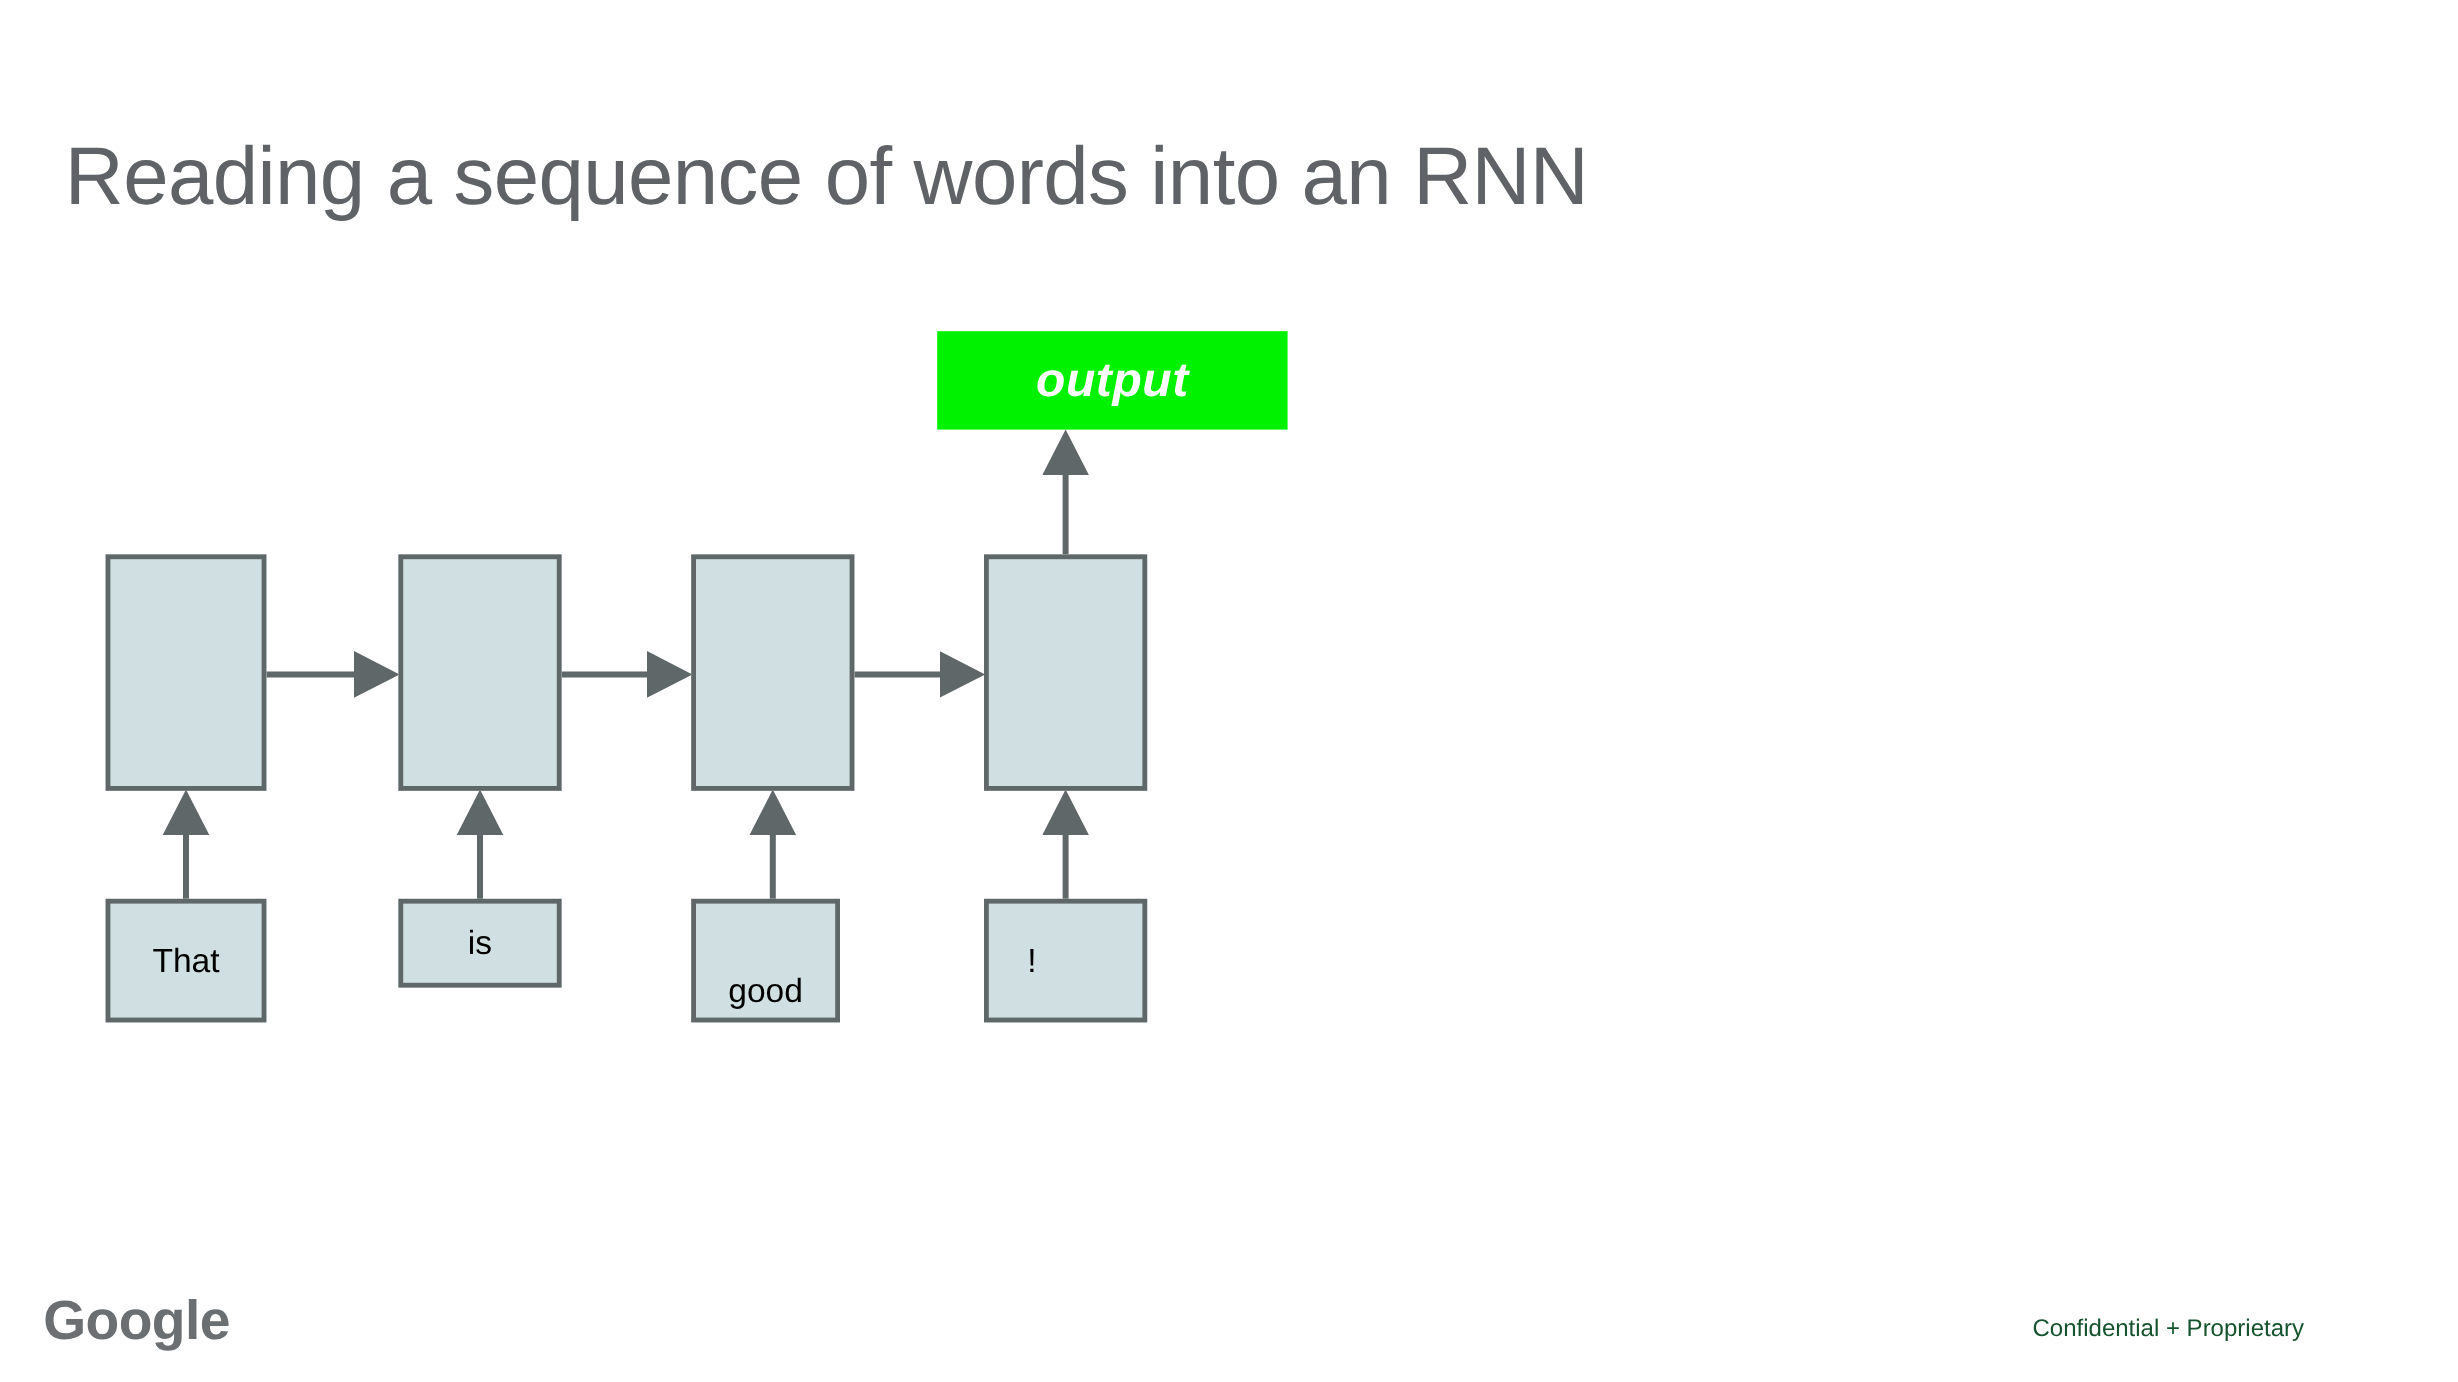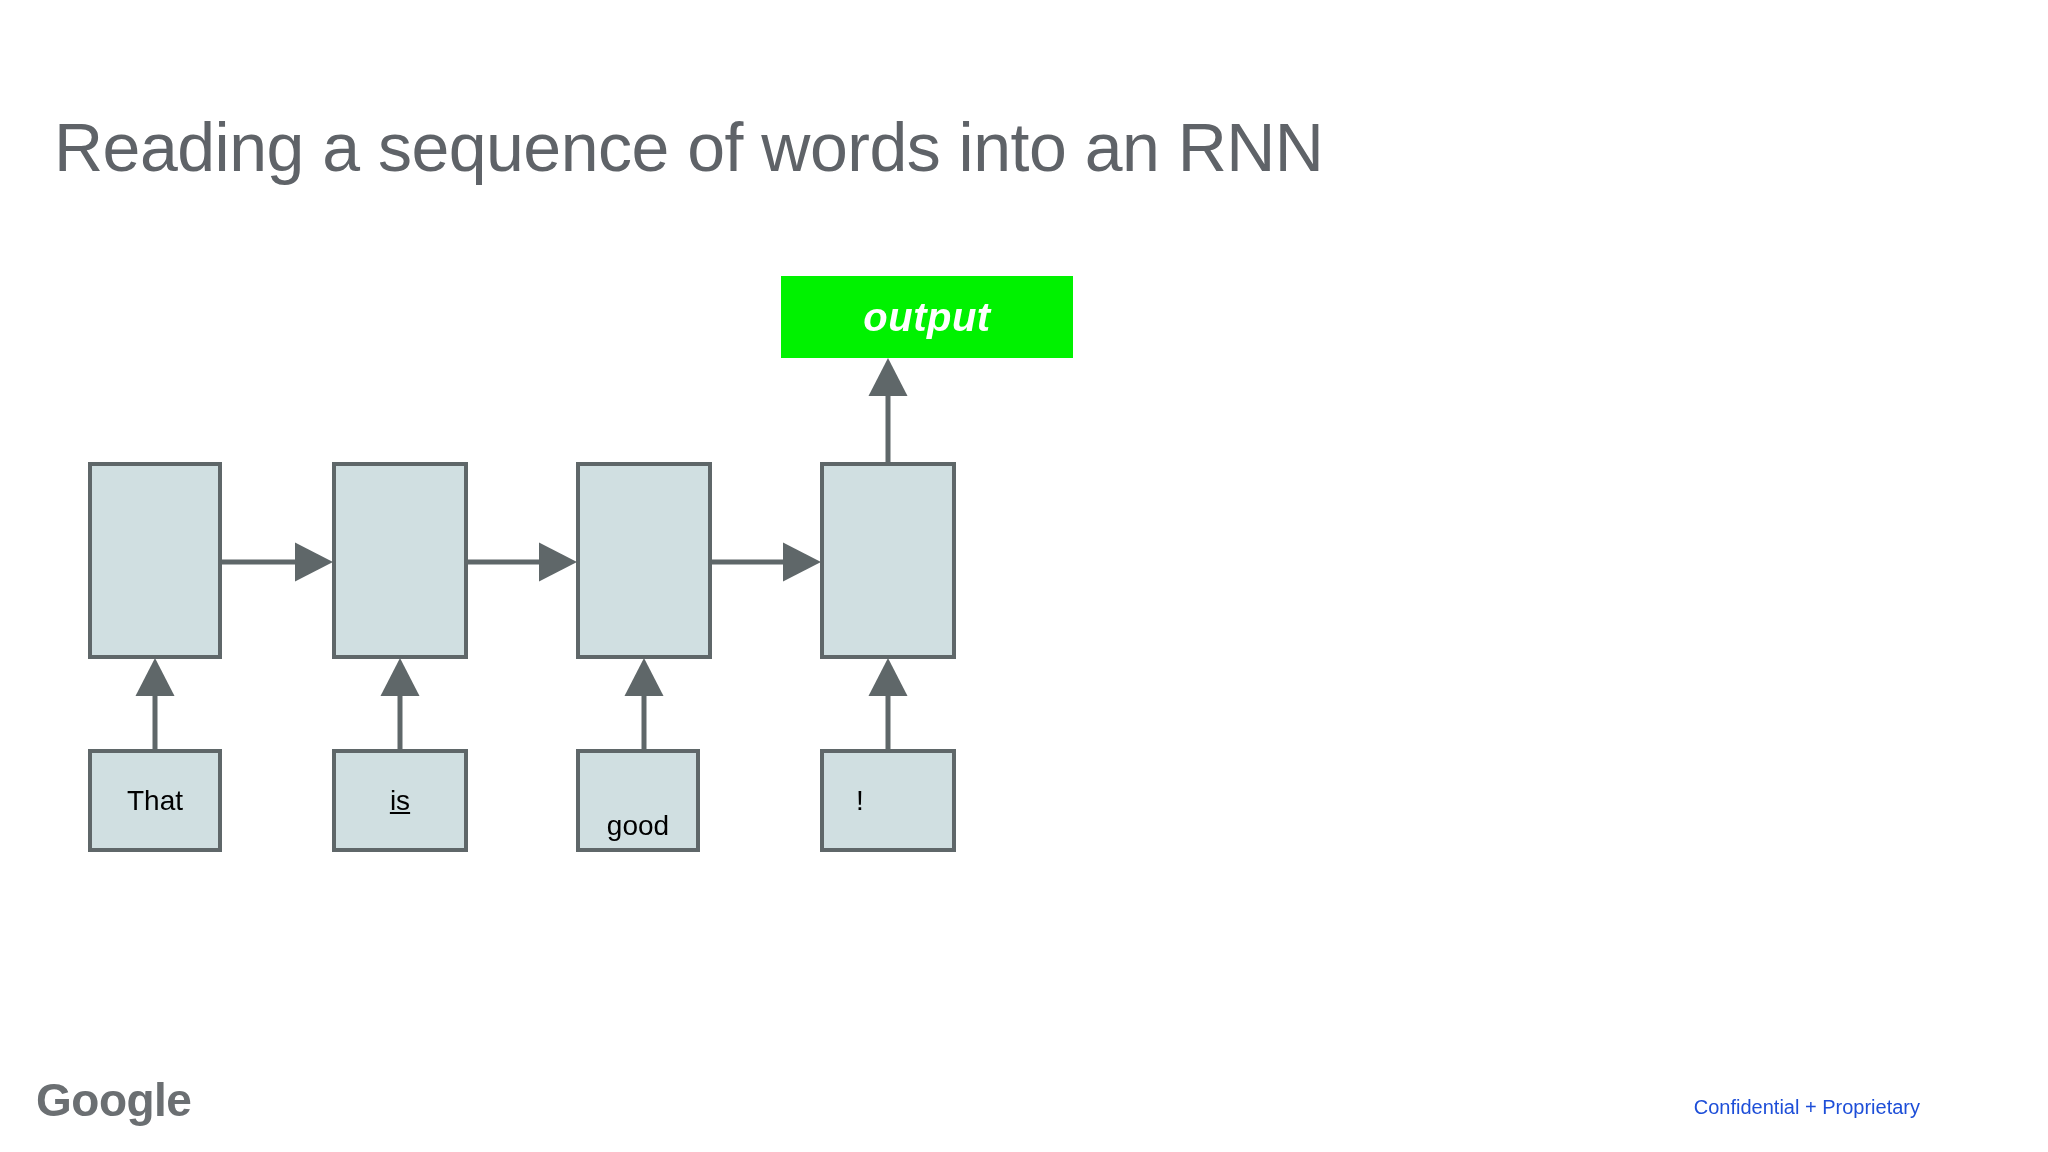--- a/index.html
+++ b/index.html
@@ -106,21 +106,21 @@
     color: #6b6f72;
     font-weight: 700;
     letter-spacing: -0.5px;
     line-height: 46px;
   }
   #footer-note {
     position: absolute;
     right: 128px;
     top: 1095px;
     font-size: 20px;
-    color: #1d4ed8;
+    color: #14532d;
     line-height: 24px;
     white-space: nowrap;
   }
 </style>
 </head>
 <body>
 
 <div id="slide">
 
   <div id="slide-title">Reading a sequence of words into an RNN</div>
@@ -175,21 +175,21 @@
     <div class="node-box cell-box" style="left:576px; top:462px; width:136px; height:197px;">
       <span></span>
     </div>
     <div class="node-box cell-box" style="left:820px; top:462px; width:136px; height:197px;">
       <span></span>
     </div>
 
     <div class="node-box word-box" style="left:88px; top:749px; width:134px; height:103px;">
       <span class="word-label">That</span>
     </div>
-    <div class="node-box word-box" style="left:332px; top:749px; width:136px; height:103px;text-decoration:underline;">
+    <div class="node-box word-box" style="left:332px; top:749px; width:136px; height:74px;">
       <span class="word-label">is</span>
     </div>
     <div class="node-box word-box" style="left:576px; top:749px; width:124px; height:103px;align-items:flex-end;">
       <span class="word-label">good</span>
     </div>
     <div class="node-box word-box" style="left:820px; top:749px; width:136px; height:103px; justify-content:flex-start; padding-left:32px;">
       <span class="word-label">!</span>
     </div>
 
   </div>

